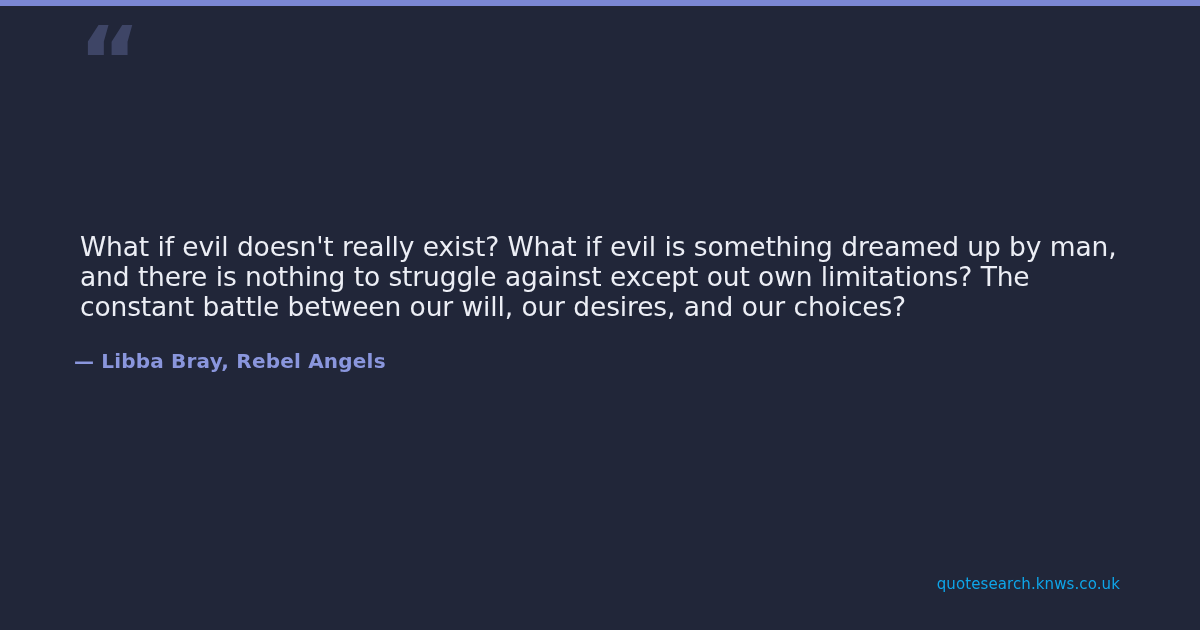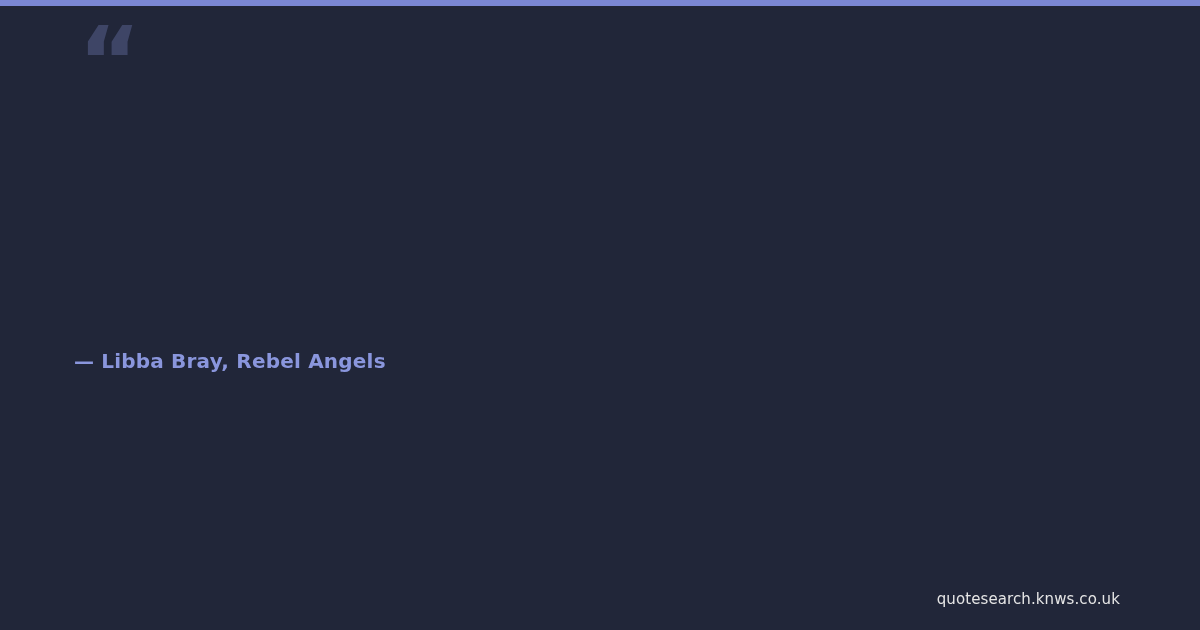--- a/index.html
+++ b/index.html
@@ -77,38 +77,39 @@
   }
   #quote-attribution .dash {
     display: inline-block;
     margin-right: 7px;
   }
 
   
   #source-footer {
     position: absolute;
     right: 80px;
-    bottom: 22px;
+    bottom: 37px;
     font-family: "DejaVu Sans", sans-serif;
     font-size: 15px;
     line-height: 18px;
-    color: #e5e5e5;
+    color: #0ea5e9;
     letter-spacing: 0.1px;
     white-space: nowrap;
   }
 </style>
 </head>
 <body>
 
 <div id="quote-card">
 
   <div id="accent-bar"></div>
 
   <div id="quote-mark">“</div>
 
+  <div id="quote-text">What if evil doesn't really exist? What if evil is something dreamed up by man, and there is nothing to struggle against except out own limitations? The constant battle between our will, our desires, and our choices?</div>
 
   <div id="quote-attribution">
     <span class="dash">—</span><span>Libba Bray, Rebel Angels</span>
   </div>
 
   <div id="source-footer">quotesearch.knws.co.uk</div>
 
 </div>
 
 </body></html>

